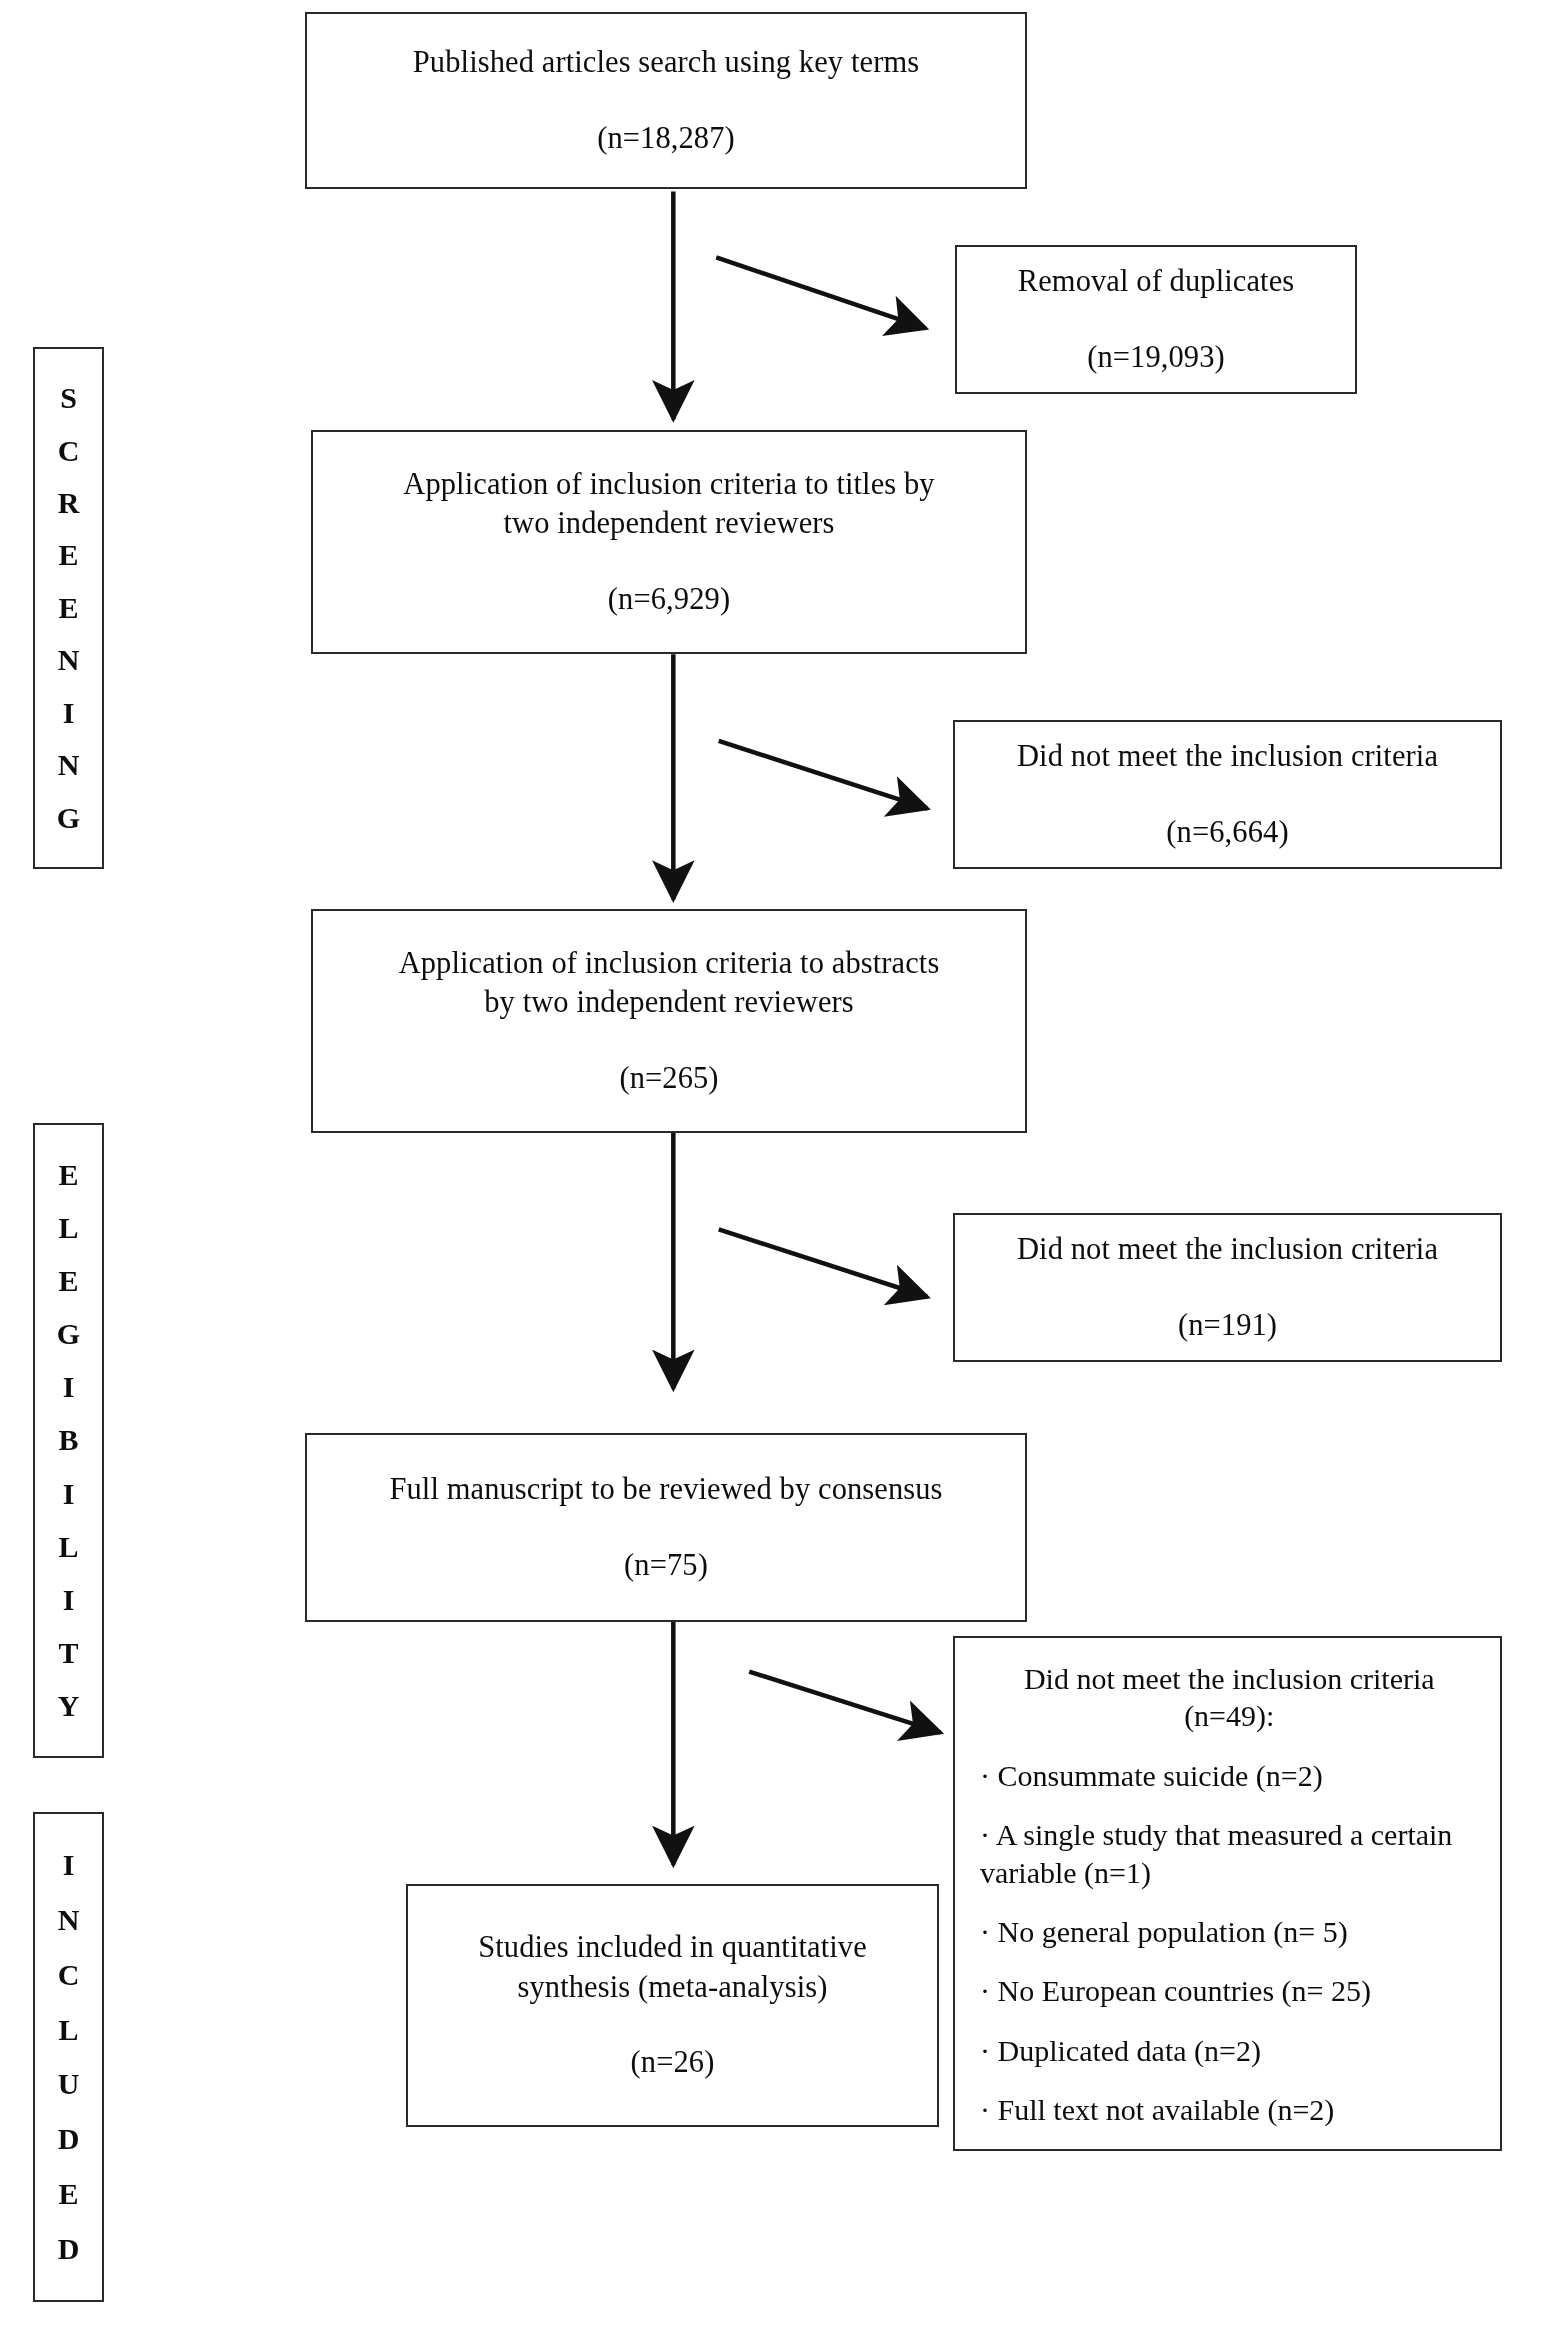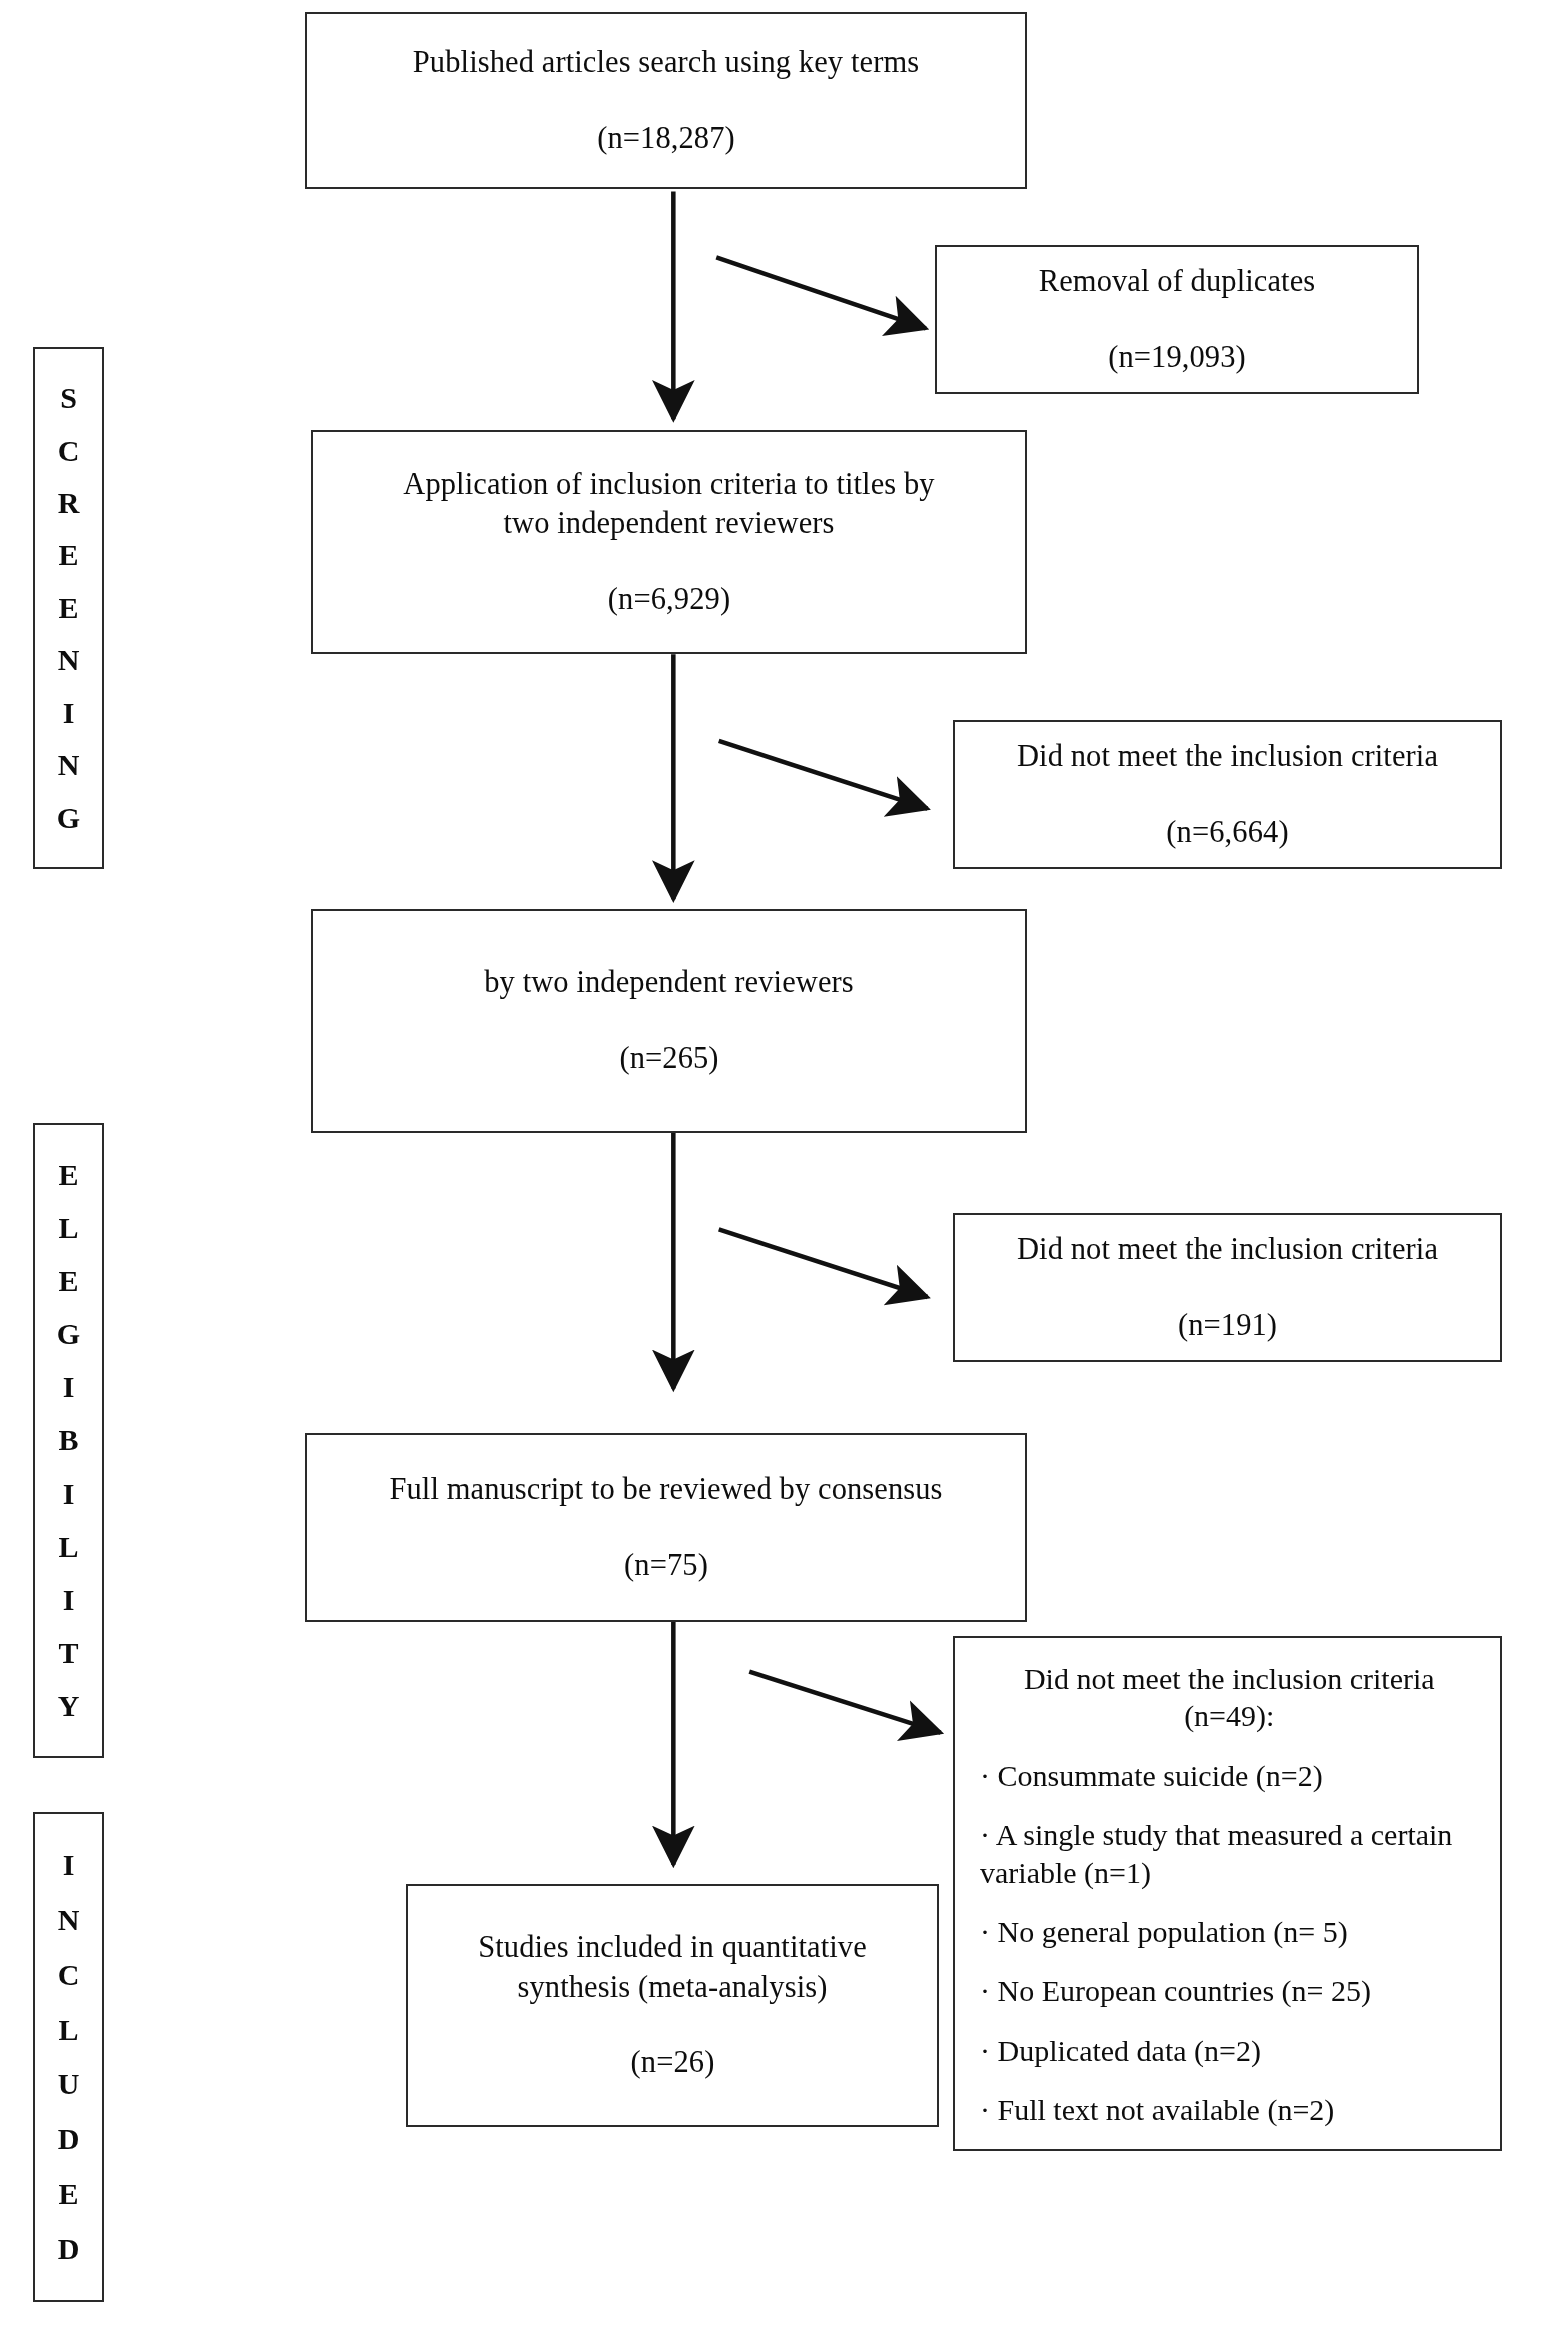--- a/index.html
+++ b/index.html
@@ -161,40 +161,41 @@
     <span class="ch">E</span>
     <span class="ch">D</span>
   </div>
 
   <div class="box" style="left:305px; top:12.4px; width:722px; height:177px;">
     <span class="line">Published articles search using key terms</span>
     <span class="gap"></span>
     <span class="line">(n=18,287)</span>
   </div>
 
-  <div class="box" style="left:935px; top:245px; width:484px; height:149px;">
+  <div class="box" style="left:955px; top:245px; width:402px; height:149px;">
     <span class="line">Removal of duplicates</span>
     <span class="gap"></span>
     <span class="line">(n=19,093)</span>
   </div>
 
   <div class="box" style="left:311px; top:430px; width:716px; height:224px;">
     <span class="line">Application of inclusion criteria to titles by</span>
     <span class="line">two independent reviewers</span>
     <span class="gap"></span>
     <span class="line">(n=6,929)</span>
   </div>
 
   <div class="box" style="left:953px; top:720px; width:549px; height:149px;">
     <span class="line">Did not meet the inclusion criteria</span>
     <span class="gap"></span>
     <span class="line">(n=6,664)</span>
   </div>
 
   <div class="box" style="left:311px; top:909px; width:716px; height:224px;">
+    <span class="line">Application of inclusion criteria to abstracts</span>
     <span class="line">by two independent reviewers</span>
     <span class="gap"></span>
     <span class="line">(n=265)</span>
   </div>
 
   <div class="box" style="left:953px; top:1213px; width:549px; height:149px;">
     <span class="line">Did not meet the inclusion criteria</span>
     <span class="gap"></span>
     <span class="line">(n=191)</span>
   </div>

